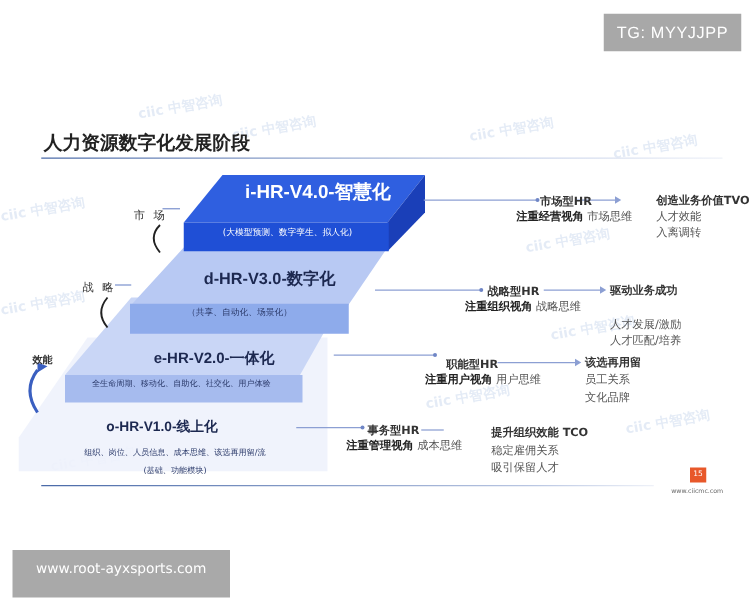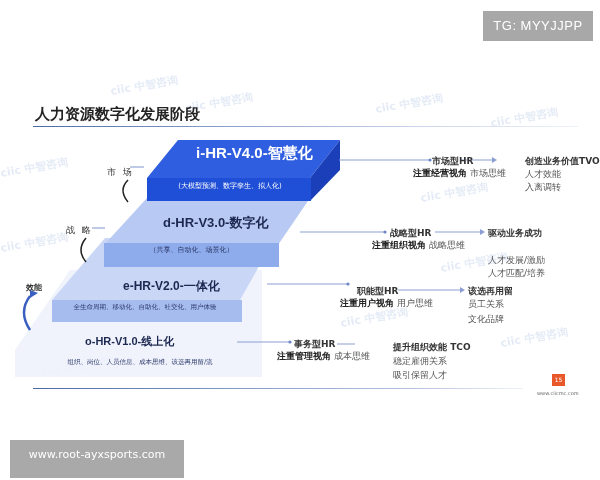--- a/index.html
+++ b/index.html
@@ -102,20 +102,21 @@
 </div>
 
 <div class="abs layer-title" style="left:123px;top:278px;font-size:12px;color:#1c2850">e-HR-V2.0-一体化</div>
 <div class="abs lbl" style="left:52px;top:303px;width:186px;font-size:6.5px;line-height:8px">
   <div>全生命周期、移动化、自助化、社交化、用户体验</div>
 </div>
 
 <div class="abs layer-title" style="left:85px;top:334px;font-size:11px;color:#1c2850">o-HR-V1.0-线上化</div>
 <div class="abs lbl" style="left:40px;top:355px;width:200px;font-size:6.5px;line-height:14px">
   <div>组织、岗位、人员信息、成本思维、该选再用留/流</div>
+  <div>(基础、功能模块)</div>
 </div>
 
 <div class="abs rtext" style="left:432px;top:155px">
   <div style="font-weight:bold">市场型HR</div>
 </div>
 <div class="abs rtext" style="left:413px;top:167px">
   <b>注重经营视角</b>
   <span class="muted">市场思维</span>
 </div>
 

